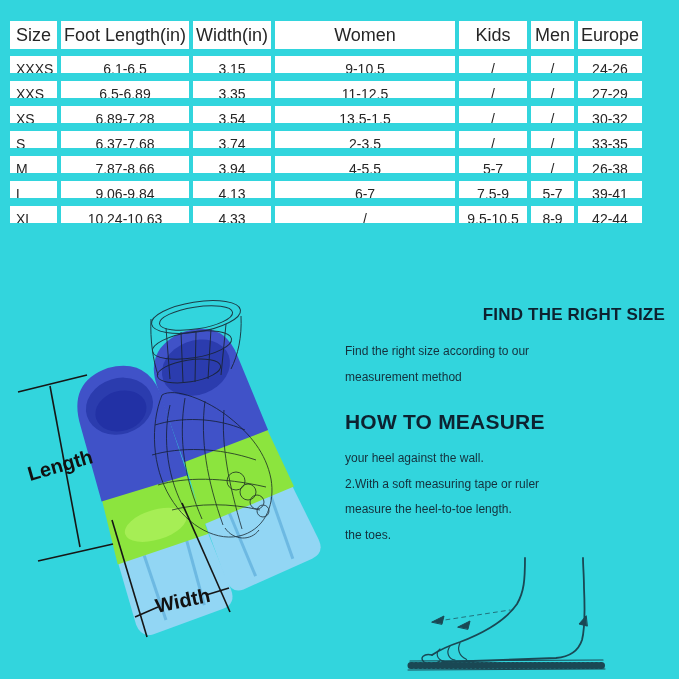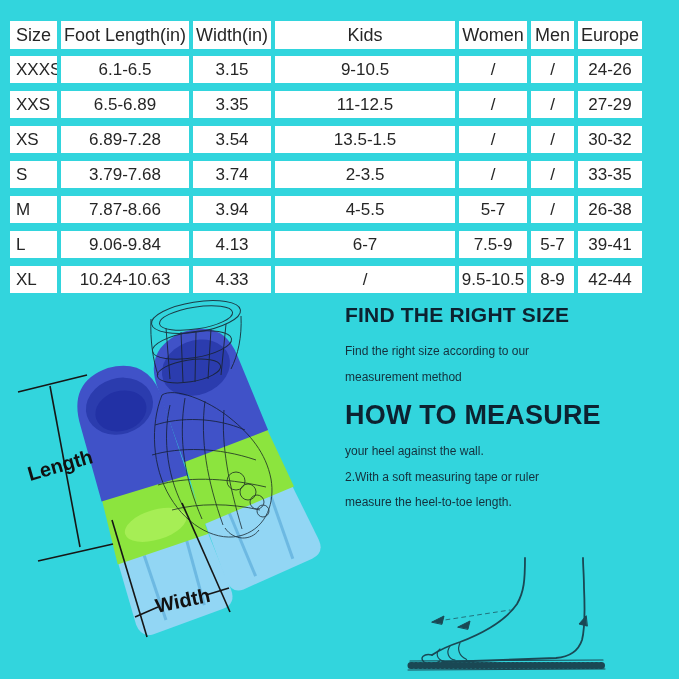--- a/index.html
+++ b/index.html
@@ -13,52 +13,52 @@
   .size-table { position:absolute; left:10px; top:21px; }
   .trow {
     display:grid;
     grid-template-columns:47px 128px 78px 180px 68px 43px 64px;
     column-gap:4px;
     margin-bottom:8px;
   }
   .trow.header { margin-bottom:7px; }
   .tcell {
     background:#ffffff;
-    height:27px; line-height:27px;
+    height:17px; line-height:27px;
     text-align:center;
-    font-size:17px; color:#262626;
+    font-size:14px; color:#262626;
     white-space:nowrap; overflow:hidden;
   }
   .trow.header .tcell { height:28px; line-height:28px; font-size:18px; }
   .tcell.c0 { text-align:left; padding-left:6px; }
   .fins-svg   { position:absolute; left:0;   top:295px; }
   .footmeasure-svg { position:absolute; left:398px; top:550px; }
   .rightcol { position:absolute; left:345px; top:302px; width:320px; color:#14303c; }
   .rightcol h1 {
-    font-size:21px; font-weight:bold; color:#0d2230;
-    letter-spacing:0.2px; line-height:26px;
+    font-size:17px; font-weight:bold; color:#0d2230;
+    letter-spacing:0.2px; line-height:26px;text-align:right;
   }
   .rightcol .sub { margin-top:11px; }
   .rightcol .sub div, .rightcol .steps div { font-size:12px; line-height:25.5px; }
   .rightcol h2 {
-    font-size:27px; font-weight:bold; color:#0d2230;
-    letter-spacing:0.2px; margin-top:12px; line-height:26px;
+    font-size:21px; font-weight:bold; color:#0d2230;
+    letter-spacing:0.2px; margin-top:19px; line-height:26px;
   }
   .rightcol .steps { margin-top:11px; }
 </style>
 </head>
 <body>
 
 <div class="size-table">
   <div class="trow header">
     <div class="tcell c0">Size</div>
     <div class="tcell">Foot Length(in)</div>
     <div class="tcell">Width(in)</div>
+    <div class="tcell">Women</div>
     <div class="tcell">Kids</div>
-    <div class="tcell">Women</div>
     <div class="tcell">Men</div>
     <div class="tcell">Europe</div>
   </div>
   <div class="trow">
     <div class="tcell c0">XXXS</div>
     <div class="tcell">6.1-6.5</div>
     <div class="tcell">3.15</div>
     <div class="tcell">9-10.5</div>
     <div class="tcell">/</div>
     <div class="tcell">/</div>
@@ -77,21 +77,21 @@
     <div class="tcell c0">XS</div>
     <div class="tcell">6.89-7.28</div>
     <div class="tcell">3.54</div>
     <div class="tcell">13.5-1.5</div>
     <div class="tcell">/</div>
     <div class="tcell">/</div>
     <div class="tcell">30-32</div>
   </div>
   <div class="trow">
     <div class="tcell c0">S</div>
-    <div class="tcell">3.79-7.68</div>
+    <div class="tcell">6.37-7.68</div>
     <div class="tcell">3.74</div>
     <div class="tcell">2-3.5</div>
     <div class="tcell">/</div>
     <div class="tcell">/</div>
     <div class="tcell">33-35</div>
   </div>
   <div class="trow">
     <div class="tcell c0">M</div>
     <div class="tcell">7.87-8.66</div>
     <div class="tcell">3.94</div>
@@ -193,20 +193,21 @@
   <h1>FIND THE RIGHT SIZE</h1>
   <div class="sub">
     <div>Find the right size according to our</div>
     <div>measurement method</div>
   </div>
   <h2>HOW TO MEASURE</h2>
   <div class="steps">
     <div>your heel against the wall.</div>
     <div>2.With a soft measuring tape or ruler</div>
     <div>measure the heel-to-toe length.</div>
+    <div>the toes.</div>
   </div>
 </div>
 
 <svg class="footmeasure-svg" width="262" height="126" viewBox="0 0 262 126">
   <g stroke="#1a4854" fill="none" stroke-width="1.8" stroke-linecap="round" stroke-linejoin="round">
     <path d="M127,8 C127,30 126,42 119,54 C108,70 88,82 62,92 C50,96 40,101 34,105"></path>
     <path d="M44,112 C80,111 130,109 158,108 C171,107 180,102 184,90 C187,78 187,60 186,38 C186,26 185,16 185,8"></path>
     <path stroke-width="1.4" d="M34,105 C26,103 21,108 26,112 C30,115 38,114 42,111"></path>
     <path stroke-width="1.2" d="M42,99 C37,103 39,110 46,111"></path>
     <path stroke-width="1.2" d="M52,96 C48,102 50,109 57,110"></path>

